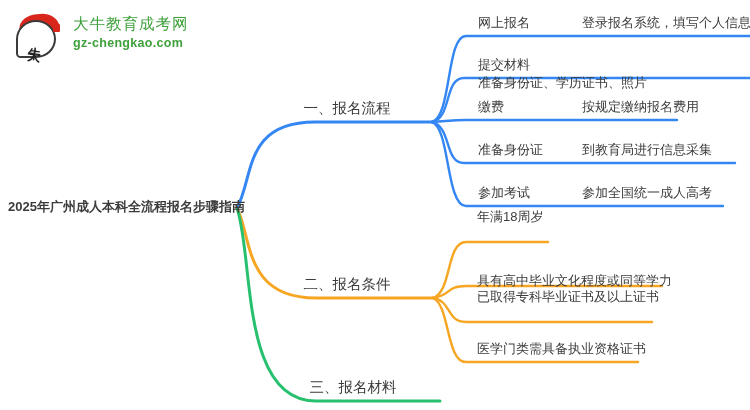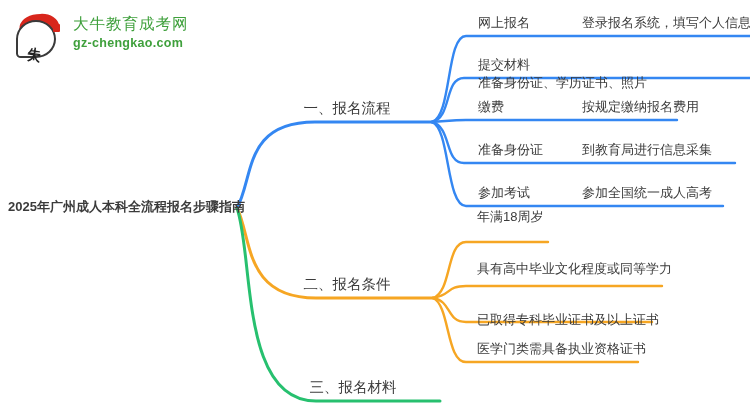--- a/index.html
+++ b/index.html
@@ -45,22 +45,22 @@
 
   
   .row{position:absolute;display:flex;font-size:13px;white-space:nowrap;}
   .row .lab{display:inline-block;width:104px;flex:0 0 auto;}
   .r1a{left:478px;top:14px;}
   .r1b{left:478px;top:56px;flex-direction:column;}
   .r1c{left:478px;top:98px;}
   .r1d{left:478px;top:141px;}
   .r1e{left:478px;top:184px;}
   .r2a{left:477px;top:208px;}
-  .r2b{left:477px;top:260px;align-items:flex-end;}
-  .r2c{left:477px;top:311px;}
+  .r2b{left:477px;top:272px;align-items:flex-end;}
+  .r2c{left:477px;top:288px;}
   .r2d{left:477px;top:340px;}
 </style>
 </head>
 <body>
 
 <div class="stage">
 
   <svg class="links" viewBox="0 0 750 410" aria-hidden="true">
 
     <g>

